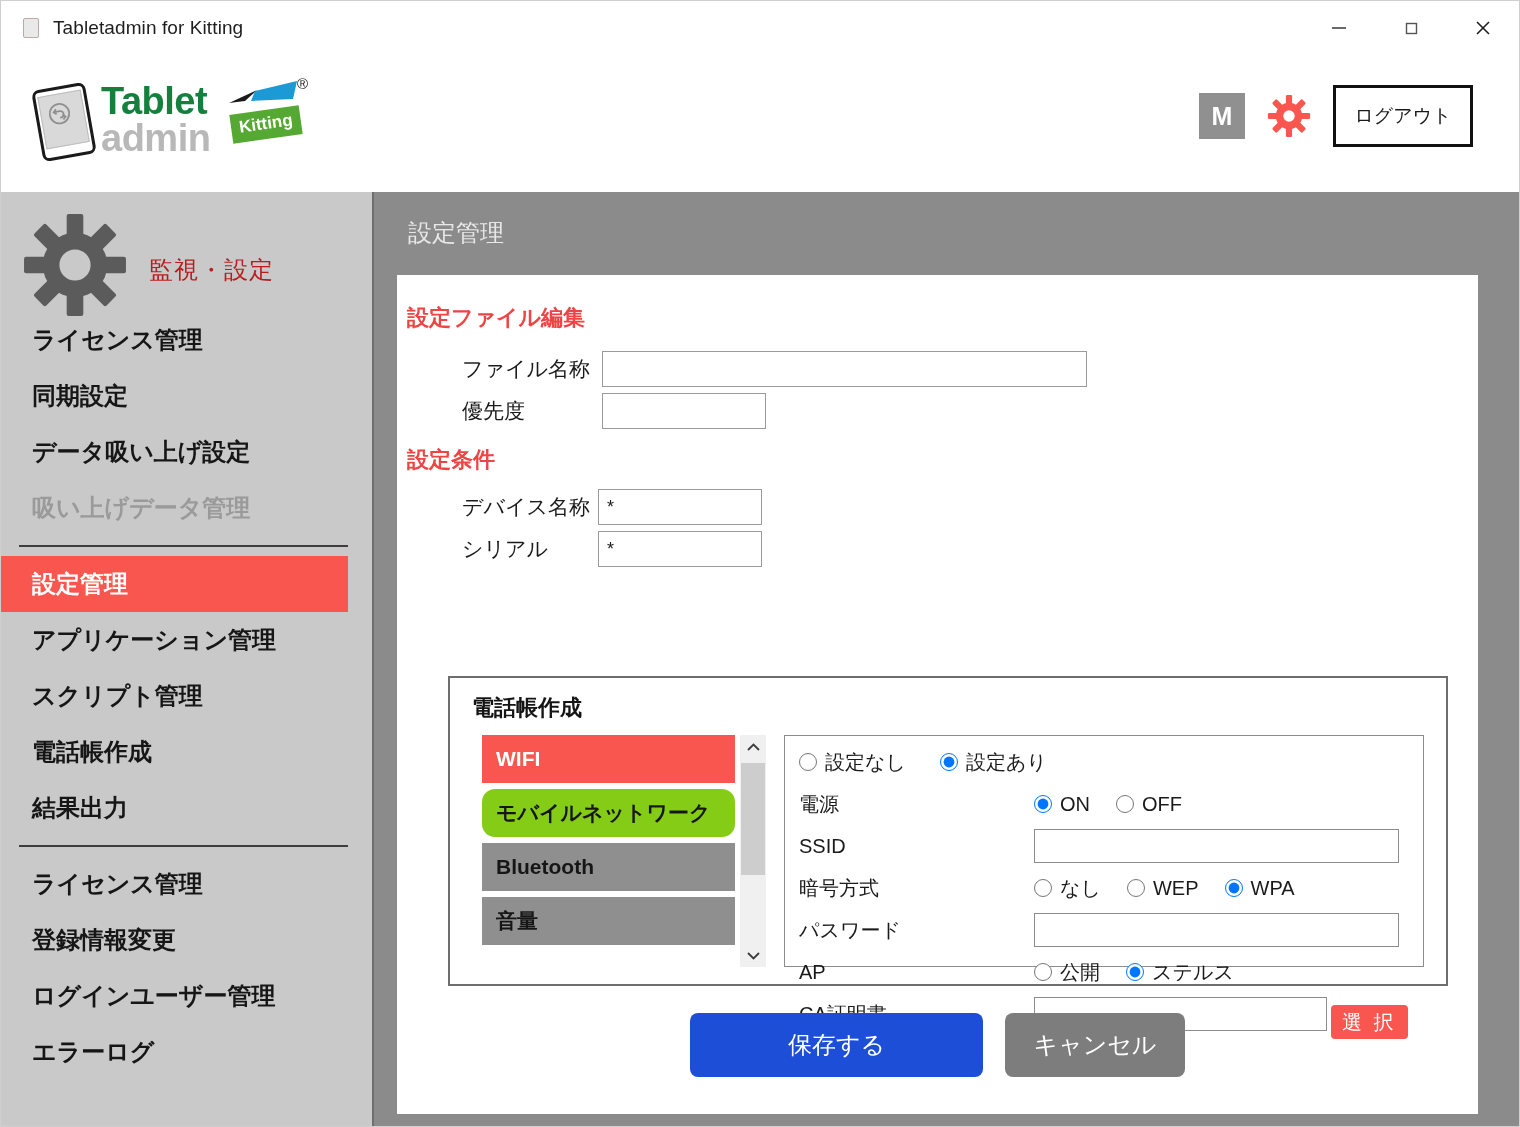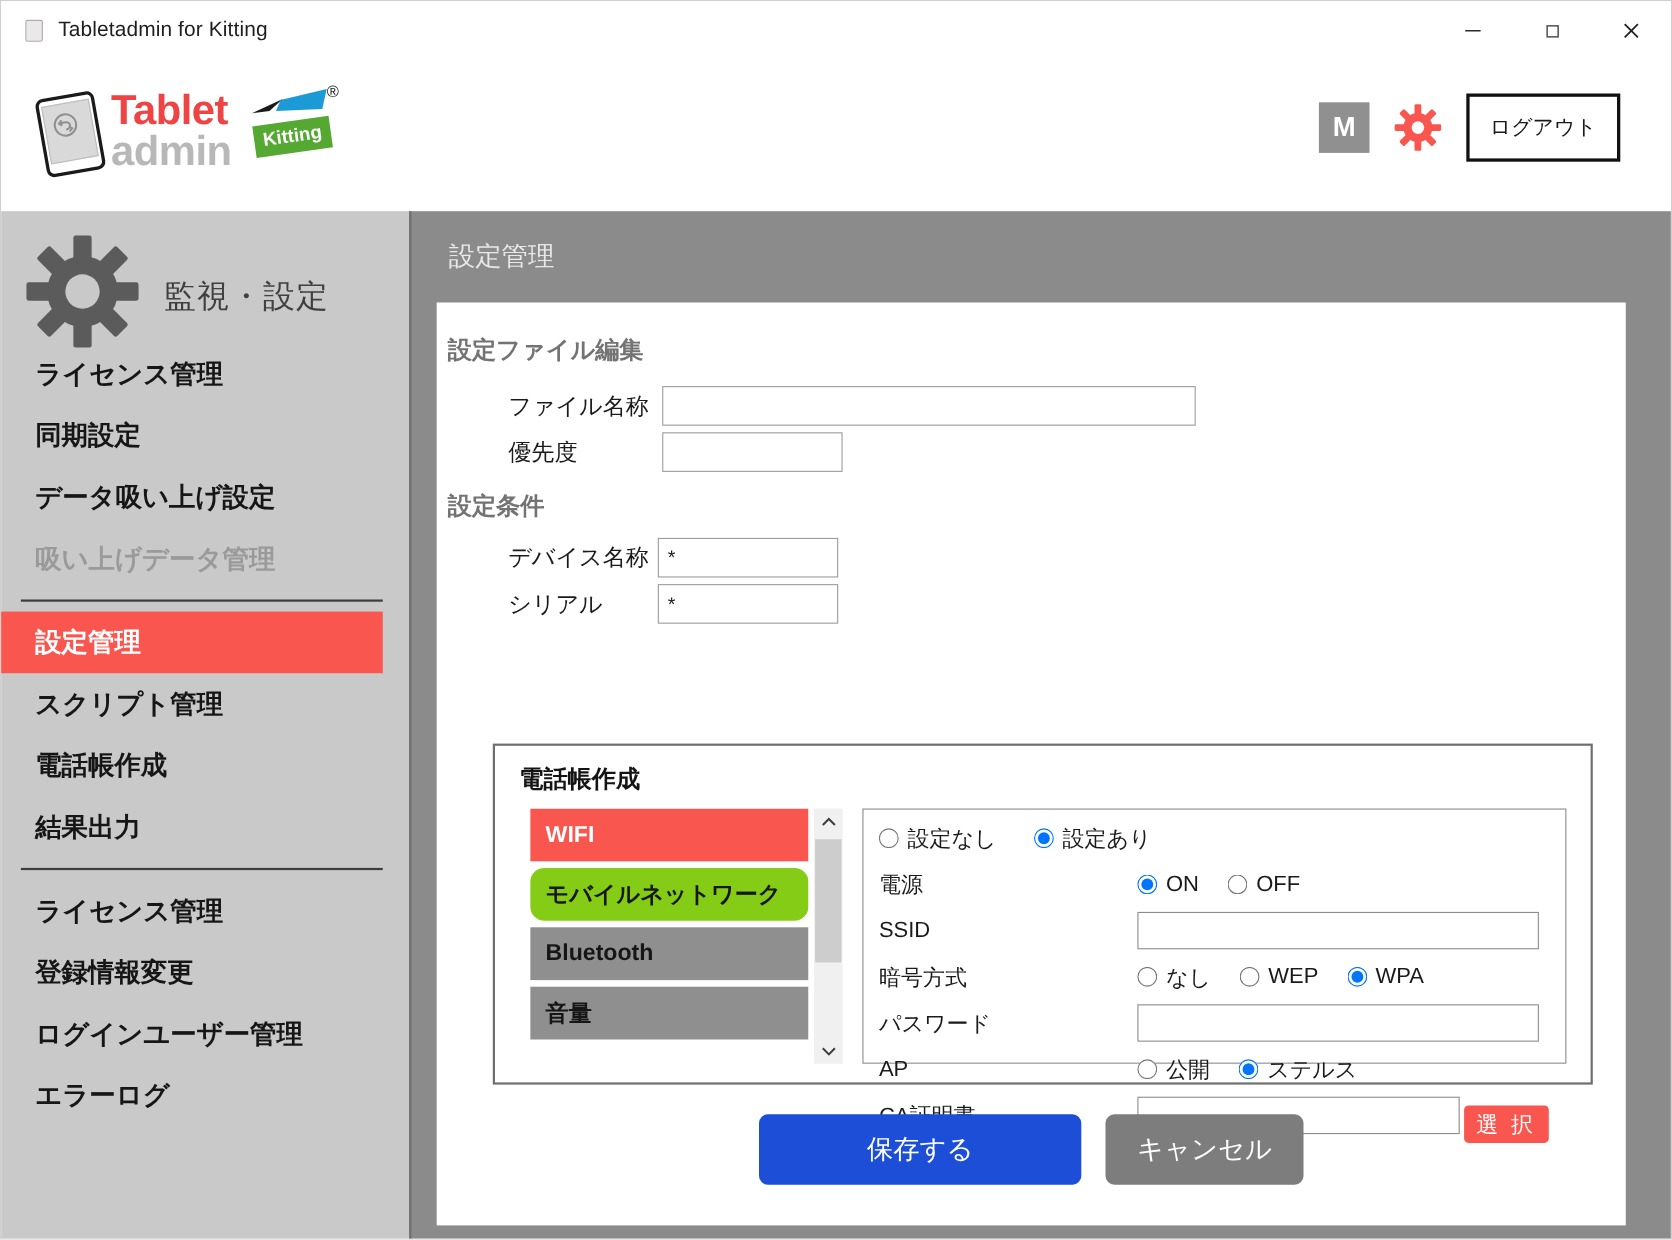--- a/index.html
+++ b/index.html
@@ -121,21 +121,21 @@
     left: 11px; top: 14px;
     width: 26px; height: 26px;
   }
   .logo-text {
     margin-left: 10px;
     position: relative;
   }
   .logo-line1 {
     font-size: 38px;
     font-weight: bold;
-    color: #ef4444;
+    color: #15803d;
     line-height: 0.98;
     letter-spacing: -0.5px;
   }
   .logo-line2 {
     font-size: 38px;
     font-weight: bold;
     color: #b8b8b8;
     line-height: 0.98;
     letter-spacing: -0.5px;
   }
@@ -213,22 +213,22 @@
   .sidebar-head {
     display: flex;
     align-items: center;
     padding: 26px 0 0 22px;
     height: 120px;
     box-sizing: border-box;
   }
   .sidebar-gear { width: 104px; height: 104px; flex: 0 0 104px; }
   .sidebar-head-label {
     margin-left: 22px;
-    font-size: 29px;
-    color: #404040;
+    font-size: 24px;
+    color: #b91c1c;
     letter-spacing: 1px;
     margin-top: 10px;
   }
   .nav-list { padding: 0; margin: 0; list-style: none; }
   .nav-item {
     height: 56px;
     display: flex;
     align-items: center;
     padding-left: 31px;
     font-size: 24px;
@@ -268,21 +268,21 @@
     left: 23px; top: 83px;
     right: 41px;
     bottom: 14px;
     background: #ffffff;
     box-sizing: border-box;
   }
 
   .section-title {
     font-size: 22px;
     font-weight: bold;
-    color: #737373;
+    color: #ef4444;
   }
   .form-row {
     display: flex;
     align-items: center;
     margin-bottom: 6px;
   }
   .form-label {
     font-size: 21px;
     color: #1a1a1a;
     width: 195px;
@@ -574,20 +574,21 @@
         <div class="sidebar-head-label">監視・設定</div>
       </div>
 
       <ul class="nav-list">
         <li class="nav-item">ライセンス管理</li>
         <li class="nav-item">同期設定</li>
         <li class="nav-item">データ吸い上げ設定</li>
         <li class="nav-item muted">吸い上げデータ管理</li>
         <li class="nav-sep"></li>
         <li class="nav-item active">設定管理</li>
+        <li class="nav-item">アプリケーション管理</li>
         <li class="nav-item">スクリプト管理</li>
         <li class="nav-item">電話帳作成</li>
         <li class="nav-item">結果出力</li>
         <li class="nav-sep"></li>
         <li class="nav-item">ライセンス管理</li>
         <li class="nav-item">登録情報変更</li>
         <li class="nav-item">ログインユーザー管理</li>
         <li class="nav-item">エラーログ</li>
       </ul>
     </div>

